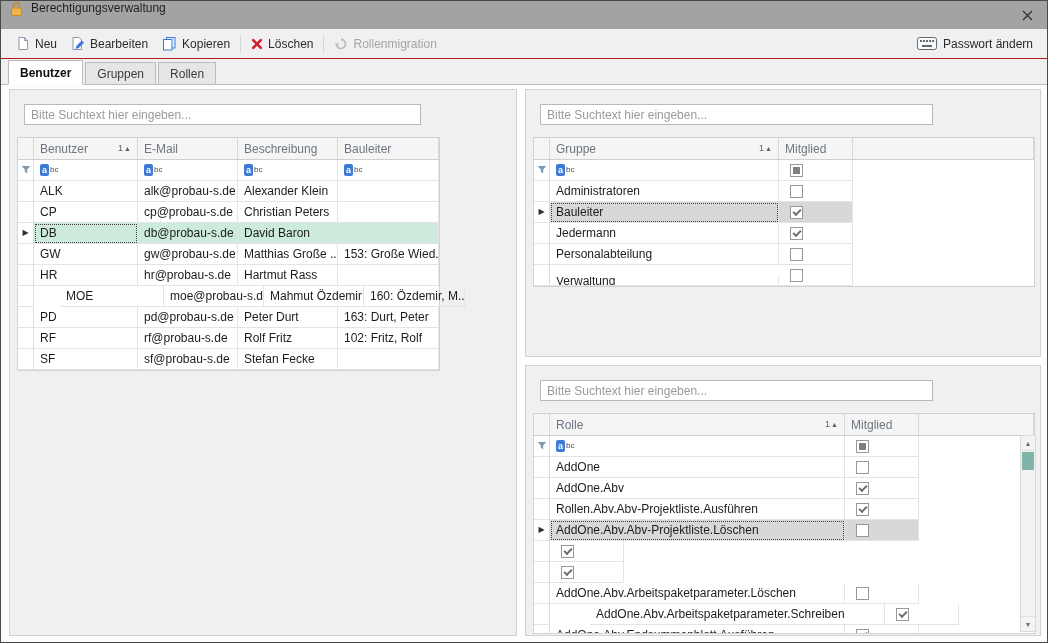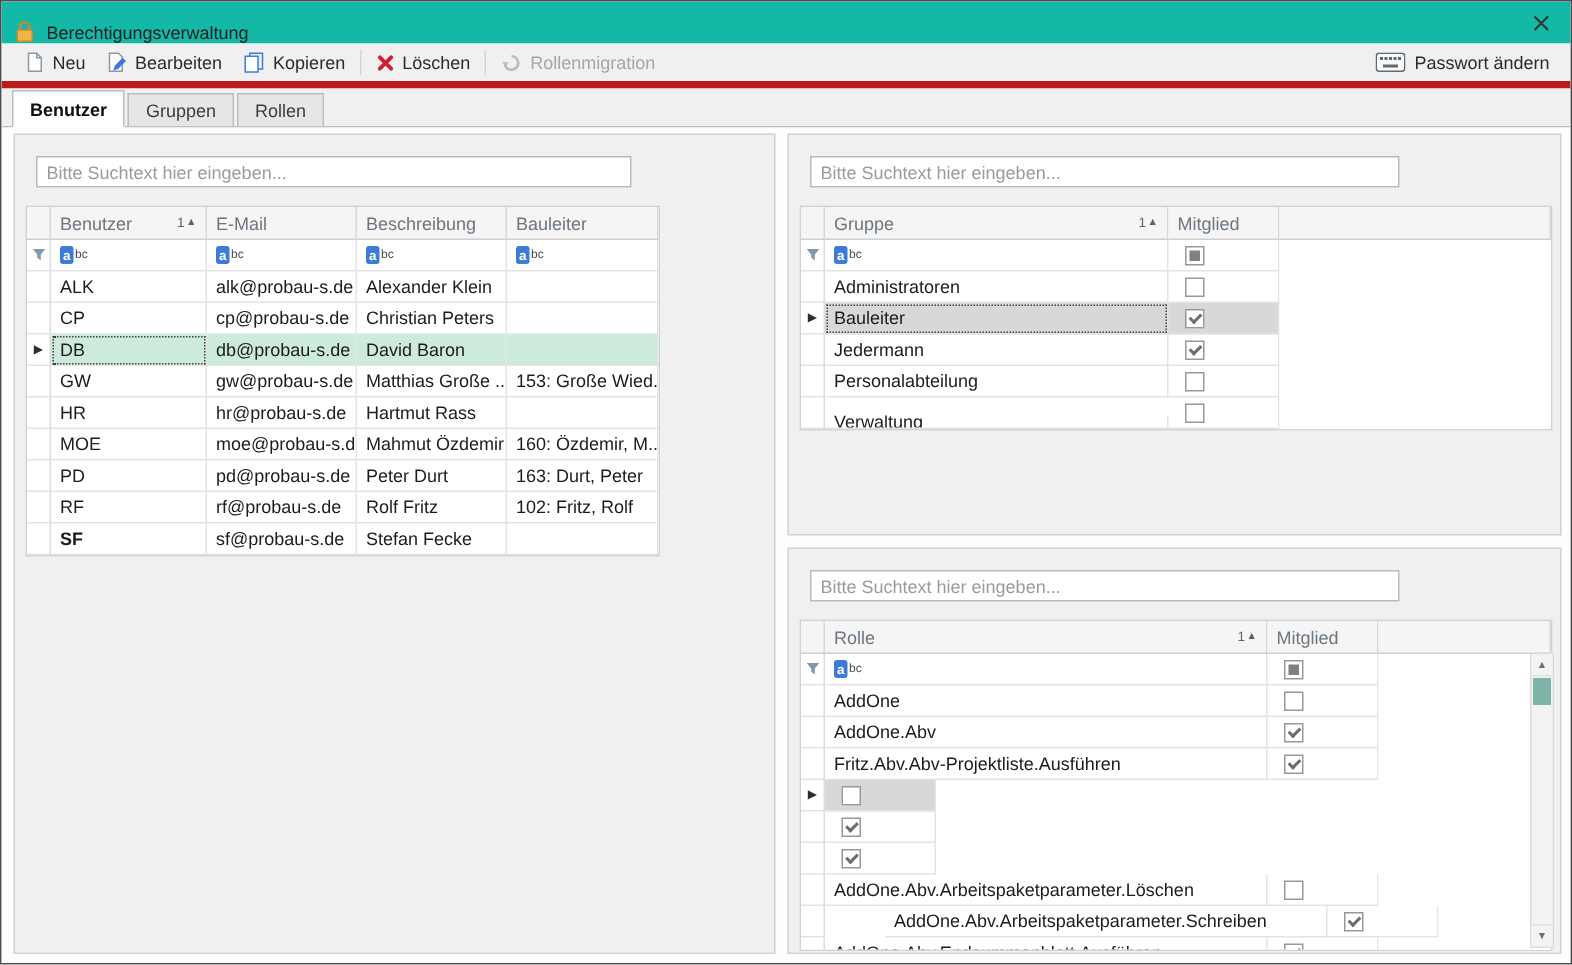--- a/index.html
+++ b/index.html
@@ -1,25 +1,25 @@
 <!DOCTYPE html>
 <html style="--sel-green: #cdebdd; --sel-gray: #d8d8d8; --abc-blue: #3e7bd6; --thumb-teal: #7fb5a9;"><head>
 <meta charset="utf-8">
 <style>
 *{box-sizing:border-box;margin:0;padding:0}
 body{font-family:"Liberation Sans","DejaVu Sans",sans-serif;background:#9a9a9a}
 .window{position:relative;width:1048px;height:643px;background:#fdfdfd;border:1px solid #4a4a4a;overflow:hidden}
 
 
-.titlebar{position:absolute;top:0;left:0;right:0;height:28px;background:#14b8a6;display:flex;align-items:flex-end;padding-left:9px}
+.titlebar{position:absolute;top:0;left:0;right:0;height:28px;background:#a3a3a3;display:flex;align-items:flex-start;padding-left:9px}
 .title-text{font-size:12px;color:#1e1e1e;margin-left:8px}
 .close-btn{position:absolute;right:0;top:0;width:40px;height:28px;display:flex;align-items:center;justify-content:center;cursor:pointer}
 
 
-.toolbar{position:absolute;top:28px;left:0;right:0;height:30px;background:#f0f0f0;border-bottom:5px solid #b91c1c;display:flex;align-items:center;padding:0 8px}
+.toolbar{position:absolute;top:28px;left:0;right:0;height:30px;background:#f0f0f0;border-bottom:1px solid #b91c1c;display:flex;align-items:center;padding:0 8px}
 .tb-btn{display:flex;align-items:center;gap:5px;height:24px;padding:0 7px;font-size:12px;color:#2b2b2b;cursor:pointer}
 .tb-btn.disabled{color:#a6a6a6;cursor:default}
 .tb-sep{width:1px;height:17px;background:#d6d6d6;margin:0 3px}
 .tb-right{margin-left:auto;display:flex;align-items:center;gap:6px;height:24px;padding:0 6px;font-size:12px;color:#2b2b2b;cursor:pointer}
 
 
 .tabstrip{position:absolute;top:58px;left:0;right:0;height:26px;background:#f0f0f0;border-bottom:1px solid #bdbdbd;display:flex;align-items:flex-end;padding-left:7px}
 .tab{height:22px;display:flex;align-items:center;padding:0 11px;font-size:12px;color:#3c3c3c;background:#e6e6e6;border:1px solid #bdbdbd;border-bottom:none;margin-right:2px;cursor:pointer;position:relative}
 .tab.active{background:#fff;color:#0f0f0f;font-weight:bold;height:25px;margin-bottom:-1px;border-bottom:1px solid #fff;z-index:2}
 
@@ -257,42 +257,42 @@
           </div>
           <div class="g-row g-data">
             <div class="g-cell g-ind"></div>
             <div class="g-cell" style="width: 104px;">HR</div>
             <div class="g-cell" style="width: 100px;">hr@probau-s.de</div>
             <div class="g-cell" style="width: 100px;">Hartmut Rass</div>
             <div class="g-cell" style="width: 101px;"></div>
           </div>
           <div class="g-row g-data">
             <div class="g-cell g-ind"></div>
-            <div class="g-cell" style="width: 104px;">MOE</div>
+            <div class="g-cell" style="width: 104px; margin-left: 26px;">MOE</div>
             <div class="g-cell" style="width: 100px;">moe@probau-s.de</div>
             <div class="g-cell" style="width: 100px;">Mahmut Özdemir</div>
             <div class="g-cell" style="width: 101px;">160: Özdemir, M...</div>
           </div>
           <div class="g-row g-data">
             <div class="g-cell g-ind"></div>
             <div class="g-cell" style="width: 104px;">PD</div>
             <div class="g-cell" style="width: 100px;">pd@probau-s.de</div>
             <div class="g-cell" style="width: 100px;">Peter Durt</div>
             <div class="g-cell" style="width: 101px;">163: Durt, Peter</div>
           </div>
           <div class="g-row g-data">
             <div class="g-cell g-ind"></div>
             <div class="g-cell" style="width: 104px;">RF</div>
             <div class="g-cell" style="width: 100px;">rf@probau-s.de</div>
             <div class="g-cell" style="width: 100px;">Rolf Fritz</div>
             <div class="g-cell" style="width: 101px;">102: Fritz, Rolf</div>
           </div>
           <div class="g-row g-data">
             <div class="g-cell g-ind"></div>
-            <div class="g-cell" style="width: 104px; font-weight: bold;">SF</div>
+            <div class="g-cell" style="width: 104px;">SF</div>
             <div class="g-cell" style="width: 100px;">sf@probau-s.de</div>
             <div class="g-cell" style="width: 100px;">Stefan Fecke</div>
             <div class="g-cell" style="width: 101px;"></div>
           </div>
         </div>
     </div>
 
     <div class="panel panel-groups">
       <input class="search-input" placeholder="Bitte Suchtext hier eingeben..." style="">
       <div class="grid" id="groups-grid">
@@ -417,30 +417,31 @@
           <div class="g-row g-data">
             <div class="g-cell g-ind"></div>
             <div class="g-cell" style="width: 295px;">AddOne.Abv</div>
             <div class="g-cell" style="width: 74px;">
               <div class="cb checked"></div>
             </div>
             <div class="g-cell g-fill"></div>
           </div>
           <div class="g-row g-data">
             <div class="g-cell g-ind"></div>
-            <div class="g-cell" style="width: 295px;">Fritz.Abv.Abv-Projektliste.Ausführen</div>
+            <div class="g-cell" style="width: 295px;">Rollen.Abv.Abv-Projektliste.Ausführen</div>
             <div class="g-cell" style="width: 74px;">
               <div class="cb checked"></div>
             </div>
             <div class="g-cell g-fill"></div>
           </div>
           <div class="g-row g-data">
             <div class="g-cell g-ind">
               <span class="row-arrow">▶</span>
             </div>
+            <div class="g-cell sel-gray focus-cell" style="width: 295px;">AddOne.Abv.Abv-Projektliste.Löschen</div>
             <div class="g-cell sel-gray" style="width: 74px;">
               <div class="cb"></div>
             </div>
             <div class="g-cell g-fill"></div>
           </div>
           <div class="g-row g-data">
             <div class="g-cell g-ind"></div>
             <div class="g-cell" style="width: 74px;">
               <div class="cb checked"></div>
             </div>

